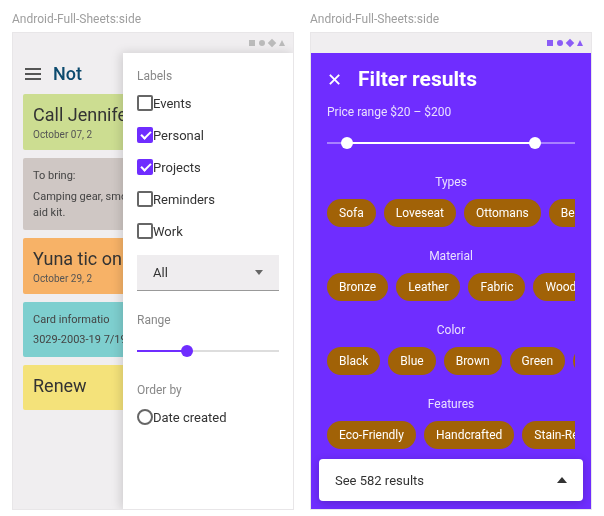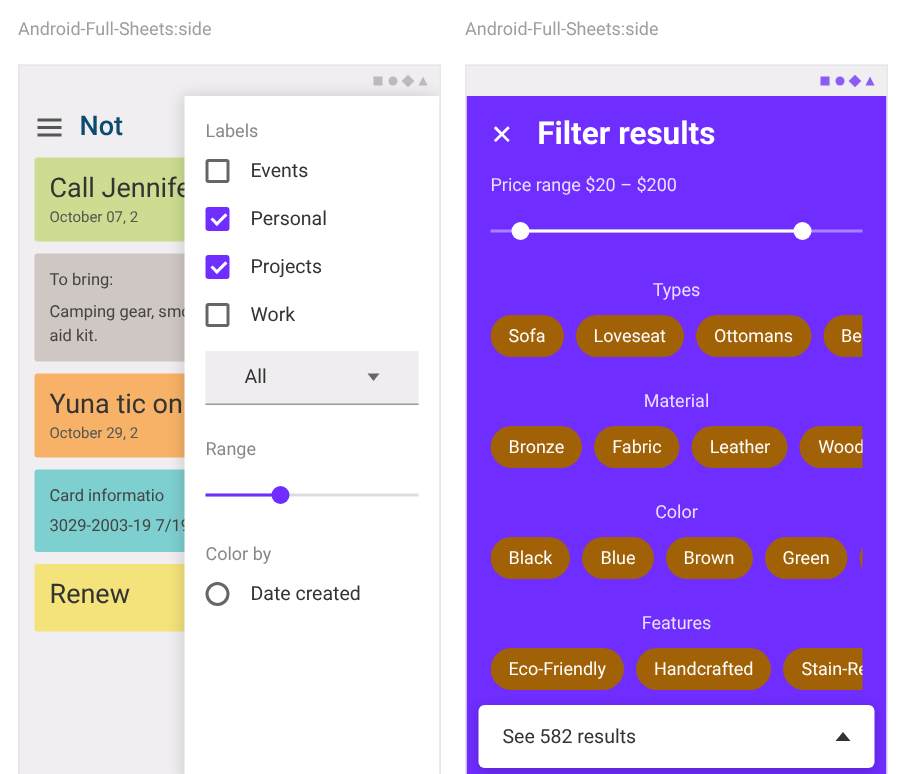--- a/index.html
+++ b/index.html
@@ -1,19 +1,19 @@
 <!DOCTYPE html>
 <html><head>
 <meta charset="utf-8">
 <style>
 * { box-sizing: border-box; margin: 0; padding: 0; font-family: Roboto, -apple-system, sans-serif; }
 body { background: #fff; padding: 12px; }
 .container { display: flex; gap: 16px; }
 .panel { flex: 1; }
-.panel-caption { color: #9e9e9e; font-size: 12px; margin-bottom: 17px; }
+.panel-caption { color: #9e9e9e; font-size: 12px; margin-bottom: 6px; }
 .device { background: #f0eef0; border: 1px solid #e8e6e8; height: 478px; position: relative; overflow: hidden; }
 .status-bar { height: 20px; display: flex; justify-content: flex-end; align-items: center; padding-right: 8px; gap: 4px; }
 .status-bar .dot { width: 6px; height: 6px; background: #bbb; }
 .status-bar .sq { width: 6px; height: 6px; background: #bbb; }
 .status-bar .diamond { width: 6px; height: 6px; background: #bbb; transform: rotate(45deg); }
 .status-bar .tri { width: 0; height: 0; border-left: 3px solid transparent; border-right: 3px solid transparent; border-bottom: 6px solid #bbb; }
 .status-bar.purple .dot, .status-bar.purple .sq, .status-bar.purple .diamond { background: #8b5cf6; }
 .status-bar.purple .tri { border-bottom-color: #8b5cf6; }
 
 
@@ -27,33 +27,33 @@
 .card-green { background: #ccdd91; }
 .card-gray { background: #cfc7c4; }
 .card-orange { background: #f7b267; }
 .card-teal { background: #7ecfcf; }
 .card-yellow { background: #f4e27a; }
 .card-title { font-size: 18px; color: #333; margin-bottom: 4px; }
 .card-date { font-size: 10px; color: #555; }
 .card-text { font-size: 11px; color: #444; line-height: 1.4; }
 .side-sheet-left { position: absolute; right: 0; top: 20px; bottom: 0; width: 170px; background: #fff; box-shadow: -2px 0 10px rgba(0,0,0,0.15); padding: 16px 14px; overflow: hidden; }
 .section-label { font-size: 12px; color: #888; margin-bottom: 12px; }
-.check-row { display: flex; align-items: center; gap: 14px; margin-bottom: 16px; cursor: pointer; }
+.check-row { display: flex; align-items: center; gap: 0; margin-bottom: 16px; cursor: pointer; }
 .checkbox { width: 16px; height: 16px; border: 2px solid #666; border-radius: 2px; flex-shrink: 0; position: relative; }
 .checkbox.checked { background: #6f2dff; border-color: #6f2dff; }
 .checkbox.checked::after { content: ''; position: absolute; left: 4px; top: 0px; width: 4px; height: 8px; border: solid #fff; border-width: 0 2px 2px 0; transform: rotate(45deg); }
 .check-label { font-size: 13px; color: #333; }
-.dropdown { background: #efedef; border-bottom: 1px solid #999; height: 36px; display: flex; align-items: center; justify-content: space-between; padding: 0 26px; margin-top: 4px; }
+.dropdown { background: #efedef; border-bottom: 1px solid #999; height: 36px; display: flex; align-items: center; justify-content: space-between; padding: 0 16px; margin-top: 4px; }
 .dropdown span { font-size: 13px; color: #333; }
 .caret { width: 0; height: 0; border-left: 4px solid transparent; border-right: 4px solid transparent; border-top: 5px solid #666; }
 .slider { margin-top: 14px; position: relative; height: 20px; }
 .slider-track { position: absolute; top: 9px; left: 0; right: 0; height: 2px; background: #ddd; }
 .slider-fill { position: absolute; top: 9px; left: 0; height: 2px; background: #6f2dff; }
 .slider-thumb { position: absolute; top: 4px; width: 12px; height: 12px; border-radius: 50%; background: #6f2dff; }
-.radio-row { display: flex; align-items: center; gap: 14px; margin-top: 10px; }
+.radio-row { display: flex; align-items: center; margin-top: 10px; }
 .radio { width: 16px; height: 16px; border: 2px solid #666; border-radius: 50%; }
 .sect-gap { margin-top: 22px; }
 
 
 .filter-bg { position: absolute; inset: 0; top: 20px; background: #6f2dff; }
 .filter-header { display: flex; align-items: center; gap: 16px; padding: 14px 16px; color: #fff; }
 .close-x { font-size: 18px; cursor: pointer; }
 .filter-title { font-size: 21px; font-weight: 700; }
 .filter-body { padding: 0 16px; }
 .price-label { font-size: 12px; color: rgba(255,255,255,0.85); margin-bottom: 14px; }
@@ -124,34 +124,38 @@
             <div class="check-row">
               <div class="checkbox checked"></div>
               <div class="check-label">Personal</div>
             </div>
             <div class="check-row">
               <div class="checkbox checked"></div>
               <div class="check-label">Projects</div>
             </div>
             <div class="check-row">
               <div class="checkbox"></div>
+              <div class="check-label">Reminders</div>
+            </div>
+            <div class="check-row">
+              <div class="checkbox"></div>
               <div class="check-label">Work</div>
             </div>
           </div>
         <div class="dropdown">
           <span>All</span>
           <div class="caret"></div>
         </div>
         <div class="section-label sect-gap">Range</div>
         <div class="slider">
           <div class="slider-track"></div>
           <div class="slider-fill" id="range-fill" style="width: 35%;"></div>
           <div class="slider-thumb" id="range-thumb" style="left: calc(35% - 6px);"></div>
         </div>
-        <div class="section-label sect-gap">Color by</div>
+        <div class="section-label sect-gap">Order by</div>
         <div class="radio-row">
           <div class="radio"></div>
           <div class="check-label">Date created</div>
         </div>
       </div>
     </div>
   </div>
 
   <div class="panel">
     <div class="panel-caption">Android-Full-Sheets:side</div>
@@ -179,22 +183,22 @@
               <div class="filter-section-label">Types</div>
               <div class="chips">
                 <div class="chip">Sofa</div>
                 <div class="chip">Loveseat</div>
                 <div class="chip">Ottomans</div>
                 <div class="chip">Benches</div>
               </div>
               <div class="filter-section-label">Material</div>
               <div class="chips">
                 <div class="chip">Bronze</div>
+                <div class="chip">Leather</div>
                 <div class="chip">Fabric</div>
-                <div class="chip">Leather</div>
                 <div class="chip">Wood</div>
               </div>
               <div class="filter-section-label">Color</div>
               <div class="chips">
                 <div class="chip">Black</div>
                 <div class="chip">Blue</div>
                 <div class="chip">Brown</div>
                 <div class="chip">Green</div>
                 <div class="chip">Multicolo</div>
               </div>

